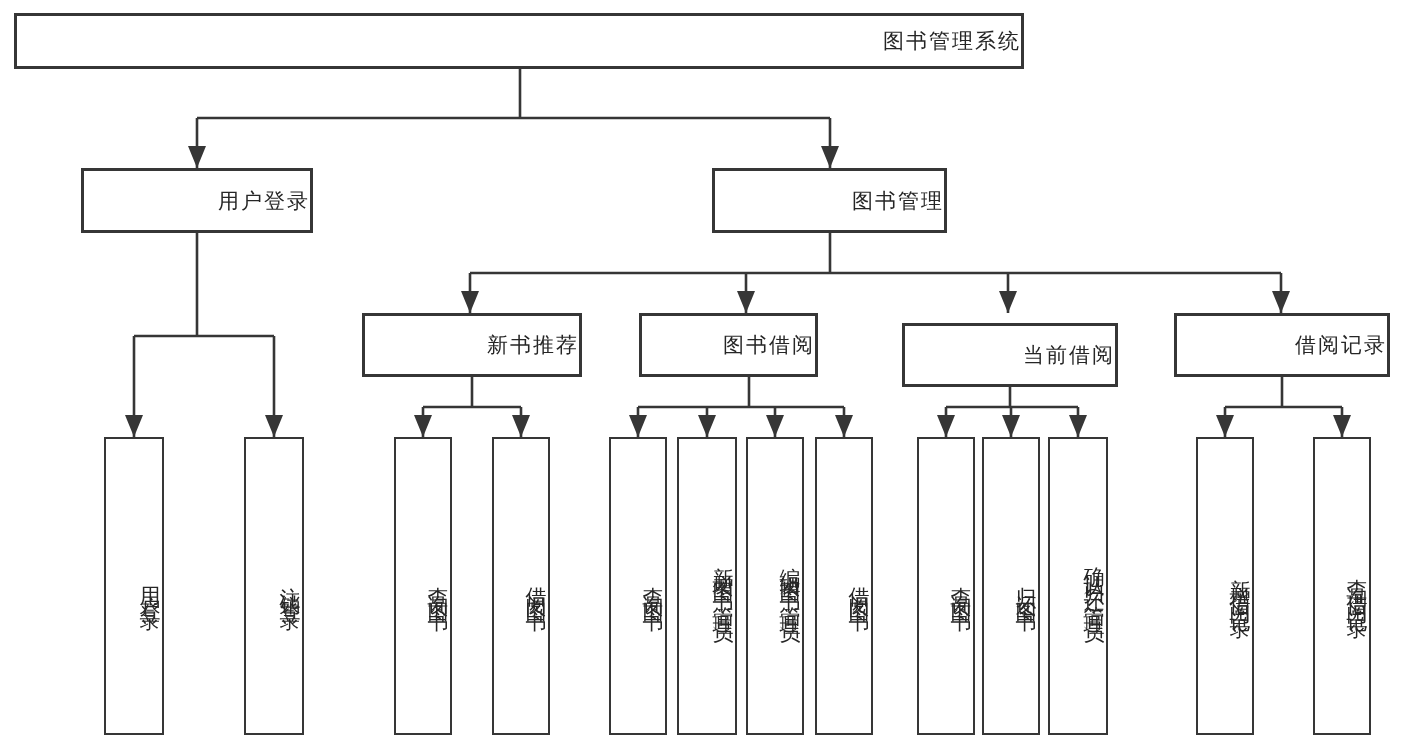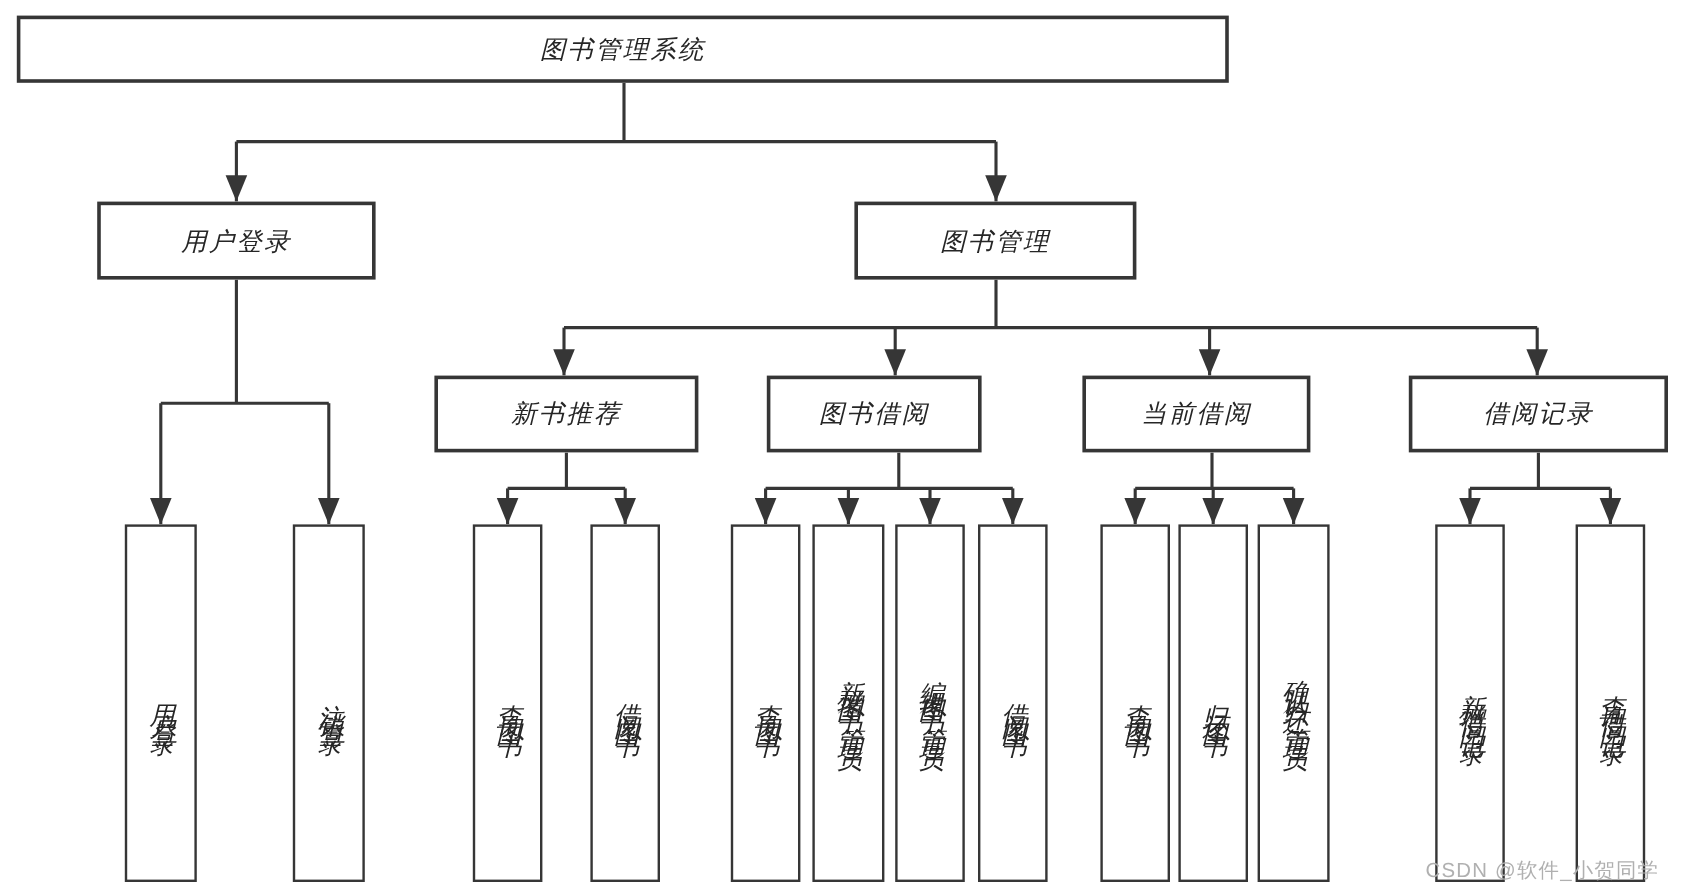--- a/index.html
+++ b/index.html
@@ -7,23 +7,22 @@
     position:relative; width:1405px; height:747px; overflow:hidden;
     background:var(--bg,#ffffff);
     font-family:"Liberation Sans","DejaVu Sans",sans-serif;
   }
   svg.wires { position:absolute; left:0; top:0; width:1405px; height:747px; }
   .wire { stroke:var(--line,#363636); stroke-width:2.6; fill:none; }
   .ahead { fill:var(--line,#363636); }
   .box {
     position:absolute; box-sizing:border-box; background:#ffffff;
     border:3px solid var(--line,#363636);
-    display:flex; align-items:center; justify-content:center;
+    display:flex; align-items:center; justify-content:flex-end;
     color:var(--text,#262626);
-    font-style:italic;
   }
   .hbox span { font-size:21px; letter-spacing:2px; white-space:nowrap; }
   .leaf { border-width:2.5px; }
   .leaf span {
     writing-mode:vertical-rl; text-orientation:mixed;
     font-size:21px; letter-spacing:8px; line-height:1.15; white-space:nowrap;
   }
   .watermark {
     position:absolute; left:1188px; top:714px; font-size:17px;
     letter-spacing:1px; white-space:nowrap; color:var(--wm,#b0b0b0);
@@ -83,21 +82,21 @@
   <div class="box hbox" style="left:362px;top:313px;width:220px;height:64px">
     <span>新书推荐</span>
   </div>
 
   <div class="box hbox" style="left:712px;top:168px;width:235px;height:65px">
     <span>图书管理</span>
   </div>
   <div class="box hbox" style="left:639px;top:313px;width:179px;height:64px">
     <span>图书借阅</span>
   </div>
-  <div class="box hbox" style="left:902px;top:313px;width:190px;height:64px">
+  <div class="box hbox" style="left:902px;top:323px;width:216px;height:64px">
     <span>当前借阅</span>
   </div>
   <div class="box hbox" style="left:1174px;top:313px;width:216px;height:64px">
     <span>借阅记录</span>
   </div>
 
   <div class="box leaf" style="left:104px;top:437px;width:60px;height:298px">
     <span>用户登录</span>
   </div>
   <div class="box leaf" style="left:244px;top:437px;width:60px;height:298px">
@@ -130,14 +129,13 @@
   <div class="box leaf" style="left:1048px;top:437px;width:60px;height:298px">
     <span>确认归还（管理员）</span>
   </div>
   <div class="box leaf" style="left:1196px;top:437px;width:58px;height:298px">
     <span>新增借阅记录</span>
   </div>
   <div class="box leaf" style="left:1313px;top:437px;width:58px;height:298px">
     <span>查询借阅记录</span>
   </div>
 
-  <div class="watermark">CSDN @软件_小贺同学</div>
 </div>
 
 </body></html>

